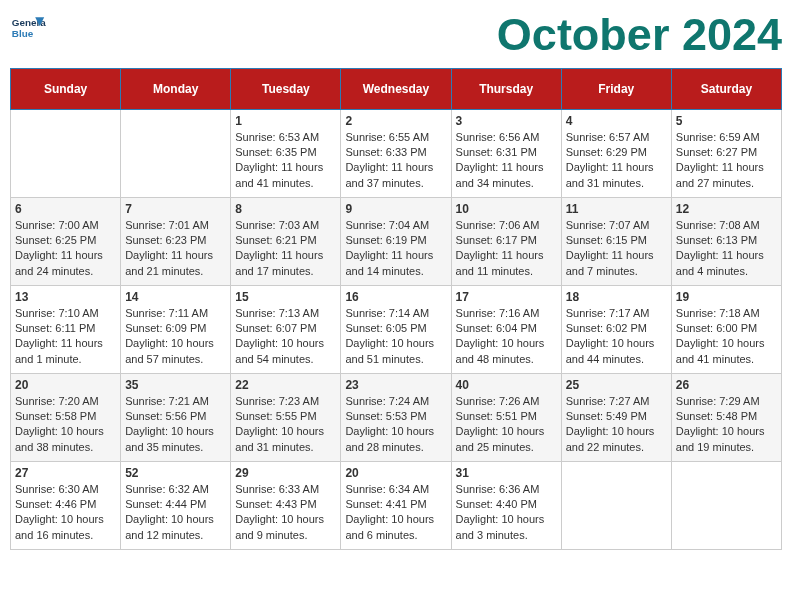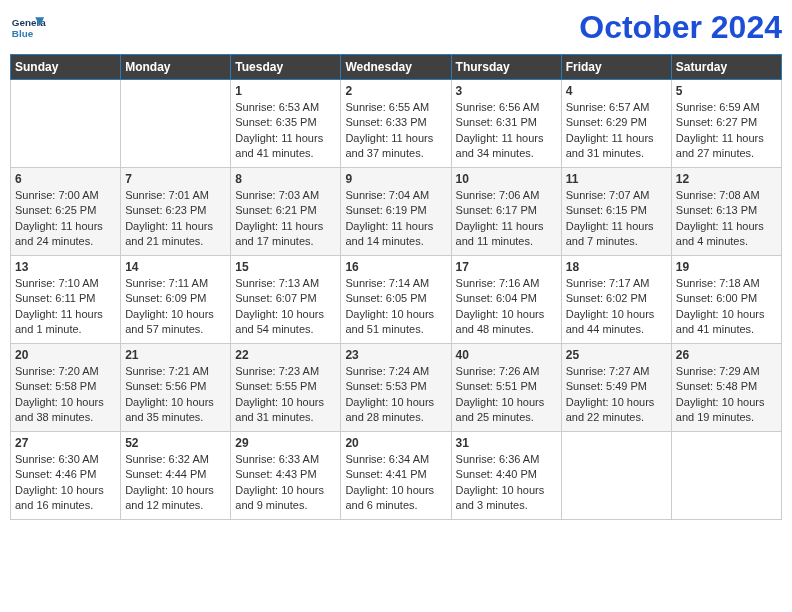--- a/index.html
+++ b/index.html
@@ -26,42 +26,42 @@
     }
     .logo-icon {
       width: 36px;
       height: 36px;
       margin-right: 4px;
     }
     .title-block {
       text-align: right;
     }
     .month-title {
-      font-size: 32px;
-      font-weight: bold;
-      color: #1d4ed8;
+      font-size: 45px;
+      font-weight: bold;
+      color: #0f766e;
       line-height: 1.1;
     }
     .location {
       font-size: 14px;
       color: #333;
       font-style: italic;
     }
     .calendar {
       width: 100%;
       border-collapse: collapse;
       table-layout: fixed;
     }
     .calendar th {
-      background: #404040;
+      background: #b91c1c;
       color: #fff;
       font-size: 12px;
       font-weight: bold;
-      padding: 5px 4px;
-      text-align: left;
+      padding: 13px 4px;
+      text-align: center;
       border: 1px solid #2c7bb6;
     }
     .calendar td {
       border: 1px solid #ccc;
       vertical-align: top;
       padding: 4px;
       height: 88px;
       font-size: 10px;
       color: #333;
       background: #fff;
@@ -196,21 +196,21 @@
           <span class="day-number">19</span>
           <div class="day-info">Sunrise: 7:18 AM<br>Sunset: 6:00 PM<br>Daylight: 10 hours and 41 minutes.</div>
         </td>
       </tr>
       <tr>
         <td>
           <span class="day-number">20</span>
           <div class="day-info">Sunrise: 7:20 AM<br>Sunset: 5:58 PM<br>Daylight: 10 hours and 38 minutes.</div>
         </td>
         <td>
-          <span class="day-number">21</span>
+          <span class="day-number">35</span>
           <div class="day-info">Sunrise: 7:21 AM<br>Sunset: 5:56 PM<br>Daylight: 10 hours and 35 minutes.</div>
         </td>
         <td>
           <span class="day-number">22</span>
           <div class="day-info">Sunrise: 7:23 AM<br>Sunset: 5:55 PM<br>Daylight: 10 hours and 31 minutes.</div>
         </td>
         <td>
           <span class="day-number">23</span>
           <div class="day-info">Sunrise: 7:24 AM<br>Sunset: 5:53 PM<br>Daylight: 10 hours and 28 minutes.</div>
         </td>

